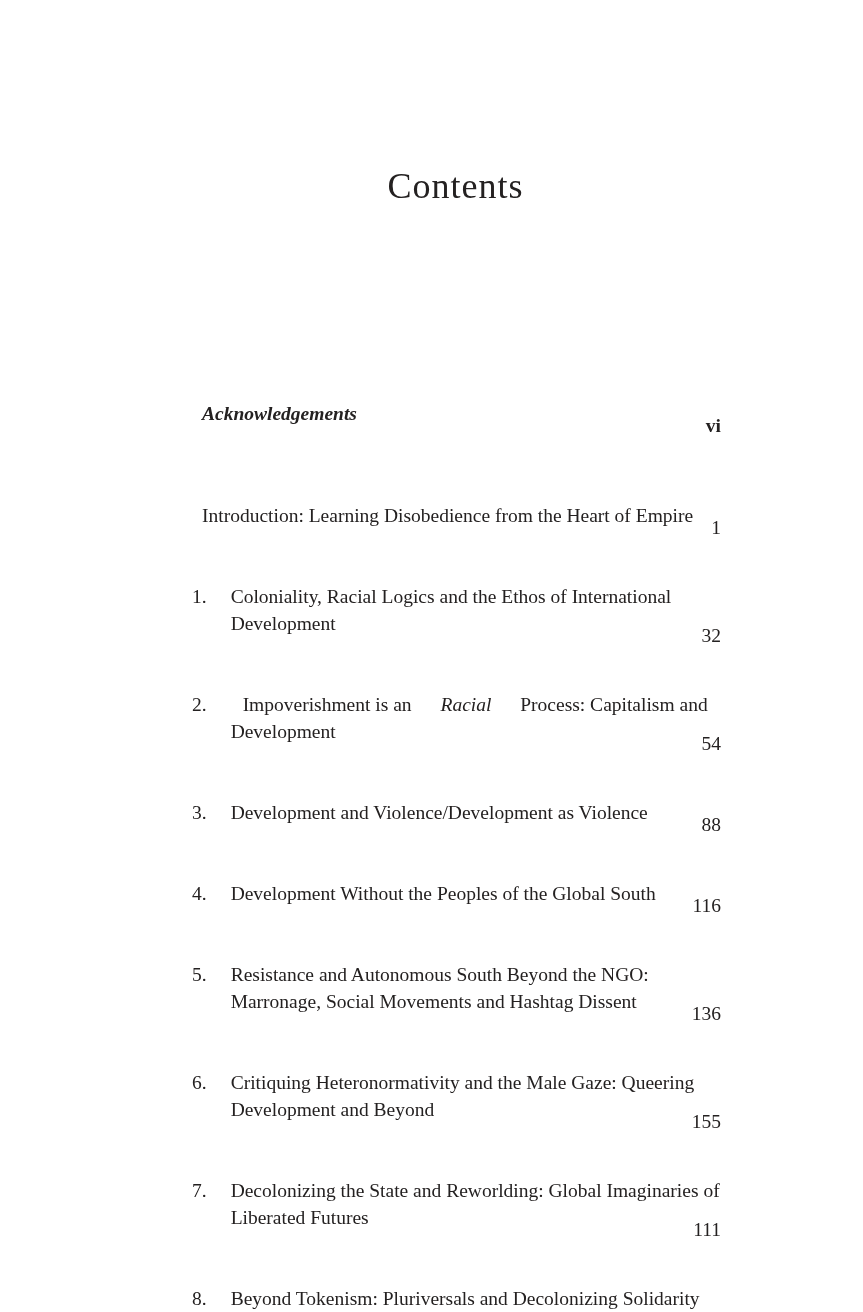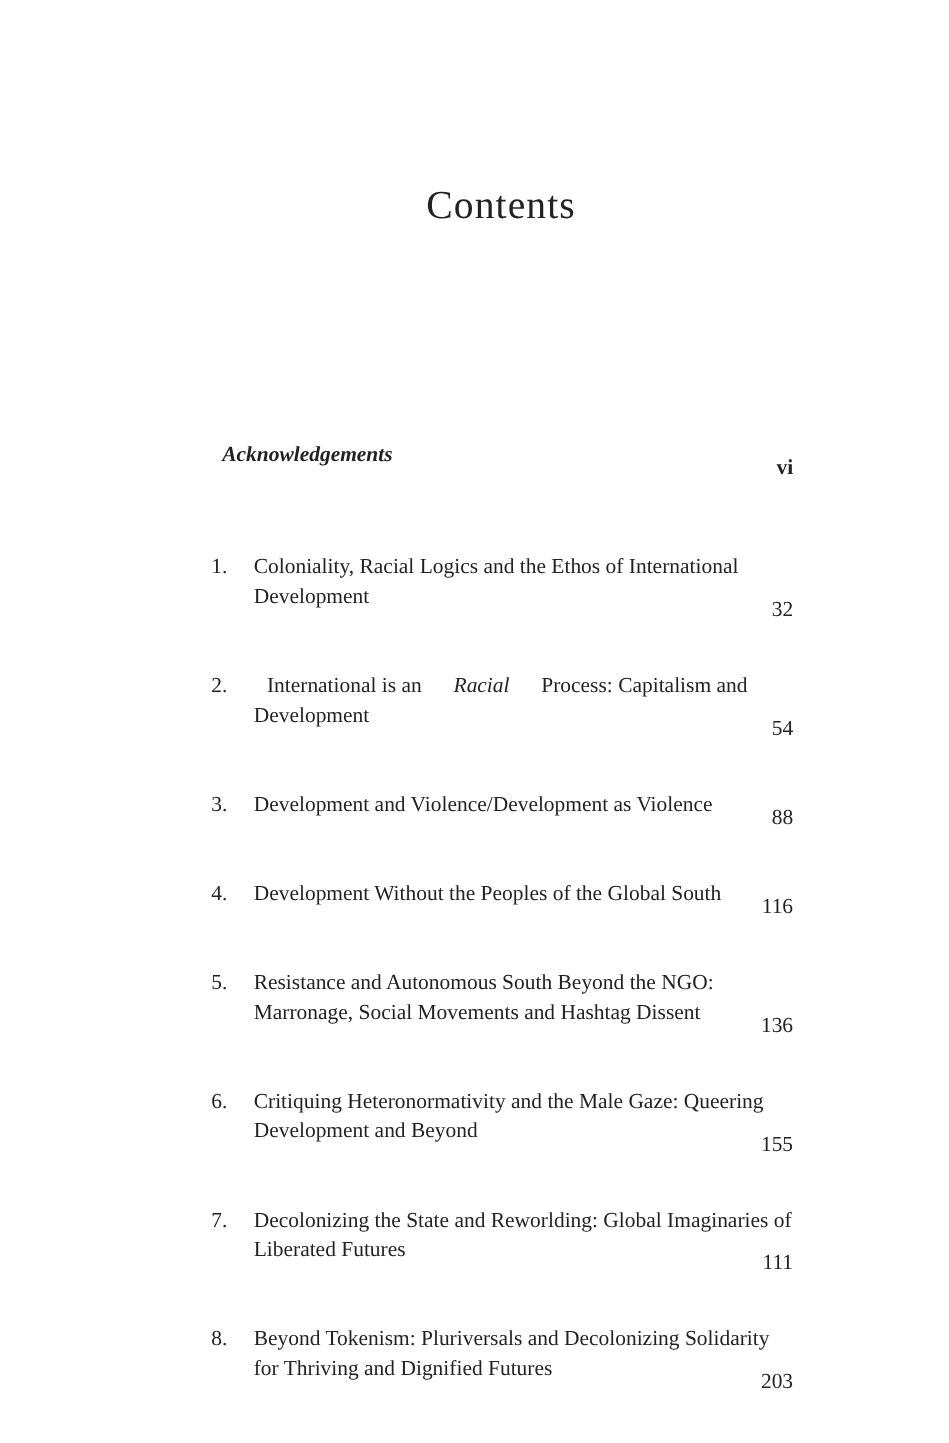--- a/index.html
+++ b/index.html
@@ -71,31 +71,35 @@
 
   <div class="title">Contents</div>
 
   <div class="toc">
 
     <div class="entry frontmatter">
       <span class="entry-title">Acknowledgements</span>
       <span class="entry-page">vi</span>
     </div>
 
+    <div class="entry">
+      <span class="entry-title">Introduction: Learning Disobedience from the Heart of Empire</span>
+      <span class="entry-page">1</span>
+    </div>
 
     <div class="entry">
       <span class="entry-num">1.</span>
       <span class="entry-title">Coloniality, Racial Logics and the Ethos of International
 Development</span>
       <span class="entry-page">32</span>
     </div>
 
     <div class="entry">
       <span class="entry-num">2.</span>
-      <span class="entry-title"><span>International is an </span><span class="italic">Racial</span><span> Process: Capitalism and
+      <span class="entry-title"><span>Impoverishment is an </span><span class="italic">Racial</span><span> Process: Capitalism and
 Development</span></span>
       <span class="entry-page">54</span>
     </div>
 
     <div class="entry">
       <span class="entry-num">3.</span>
       <span class="entry-title">Development and Violence/Development as Violence</span>
       <span class="entry-page">88</span>
     </div>
 

